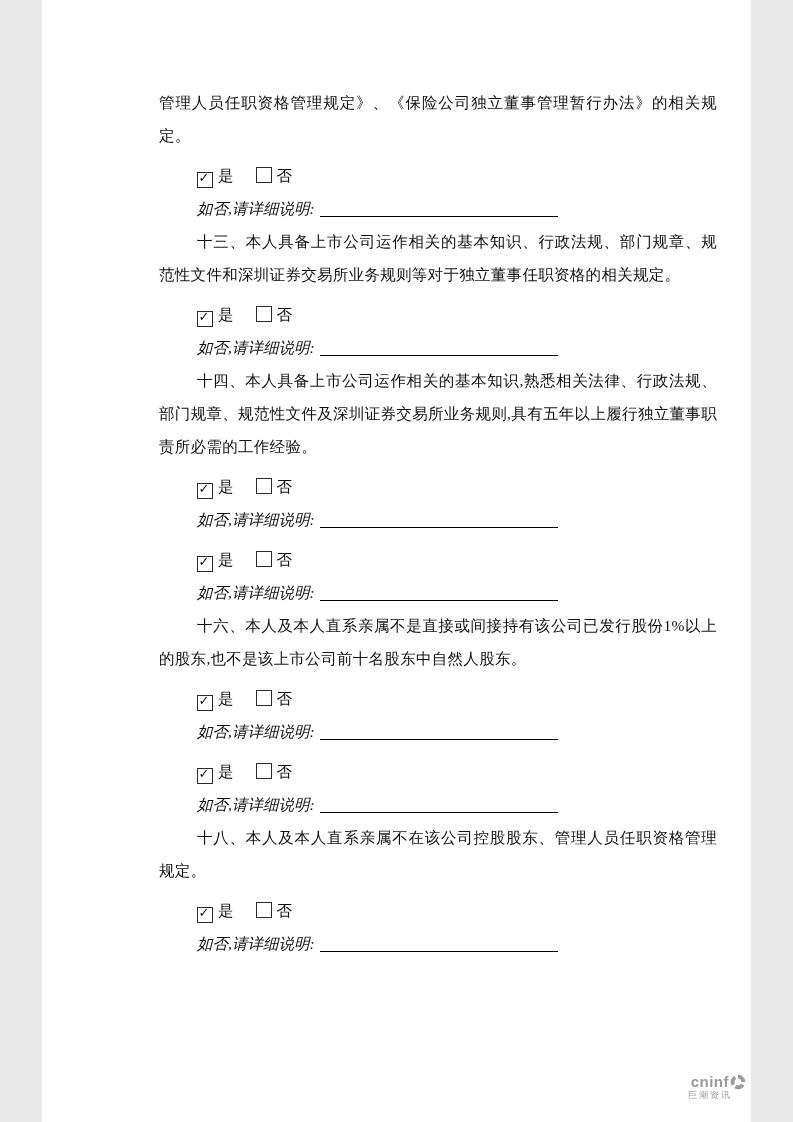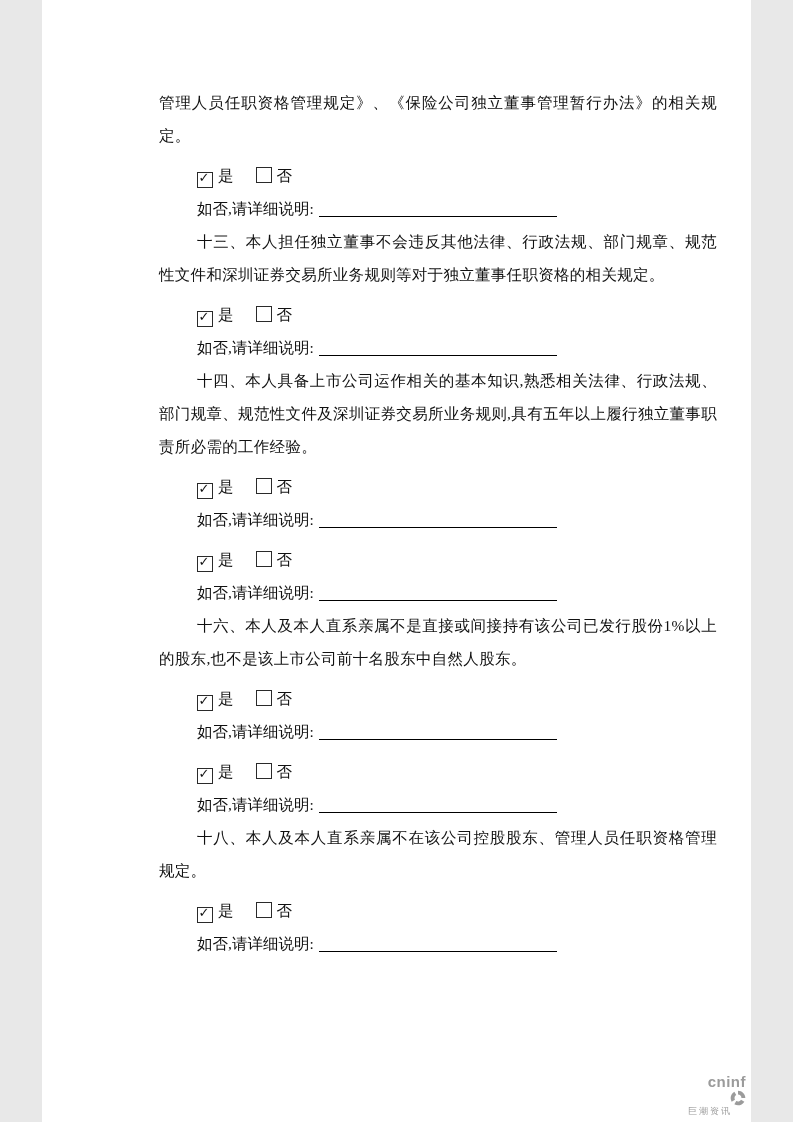--- a/index.html
+++ b/index.html
@@ -52,20 +52,21 @@
     font-family:"DejaVu Sans",sans-serif;
   }
   .checkbox-group{display:inline-block;}
   .checkbox-group + .checkbox-group{margin-left:22px;}
   .detail-row{
     margin:0;
     padding-left:38px;
     font-size:15.5px;
     line-height:33px;
     white-space:nowrap;
+    font-style:italic;
   }
   .blank-line{
     display:inline-block;
     width:238px;
     height:17px;
     border-bottom:1px solid #000;
     margin-left:5px;
     vertical-align:-3px;
     font-size:15.5px;
   }
@@ -75,23 +76,22 @@
     right:3px;
     display:flex;
     flex-direction:column;
     align-items:flex-end;
     color:#9b9b9b;
     font-family:"Liberation Sans","DejaVu Sans",sans-serif;
     line-height:1.05;
   }
   .brand-row{
     display:flex;
-    align-items:flex-end;
+    align-items:flex-start;
     margin-right:2px;
-    flex-direction:column;
   }
   .brand-text{
     font-size:15px;
     font-weight:bold;
     letter-spacing:0.5px;
     color:#9b9b9b;
   }
   .swirl{width:16px;height:16px;margin-left:1px;}
   .logo-subtitle{
     font-size:9px;
@@ -111,21 +111,21 @@
   <div class="content">
   <div class="item-block">
     <p class="statement no-indent">管理人员任职资格管理规定》、《保险公司独立董事管理暂行办法》的相关规定。</p>
     <div class="check-row">
       <span class="checkbox-group"><span class="checkbox"><span class="mark">✓</span></span><span>是</span></span><span class="checkbox-group"><span class="checkbox"><span class="mark"></span></span><span>否</span></span>
     </div>
     <p class="detail-row"><span>如否,请详细说明:</span><span class="blank-line"></span></p>
   </div>
 
   <div class="item-block">
-    <p class="statement">十三、本人担任独立董事不会违反其他法律、行政法规、部门规章、规范性文件和深圳证券交易所业务规则等对于独立董事任职资格的相关规定。</p>
+    <p class="statement">十三、本人具备上市公司运作相关的基本知识、行政法规、部门规章、规范性文件和深圳证券交易所业务规则等对于独立董事任职资格的相关规定。</p>
     <div class="check-row">
       <span class="checkbox-group"><span class="checkbox"><span class="mark">✓</span></span><span>是</span></span><span class="checkbox-group"><span class="checkbox"><span class="mark"></span></span><span>否</span></span>
     </div>
     <p class="detail-row"><span>如否,请详细说明:</span><span class="blank-line"></span></p>
   </div>
 
   <div class="item-block">
     <p class="statement">十四、本人具备上市公司运作相关的基本知识,熟悉相关法律、行政法规、部门规章、规范性文件及深圳证券交易所业务规则,具有五年以上履行独立董事职责所必需的工作经验。</p>
     <div class="check-row">
       <span class="checkbox-group"><span class="checkbox"><span class="mark">✓</span></span><span>是</span></span><span class="checkbox-group"><span class="checkbox"><span class="mark"></span></span><span>否</span></span>

